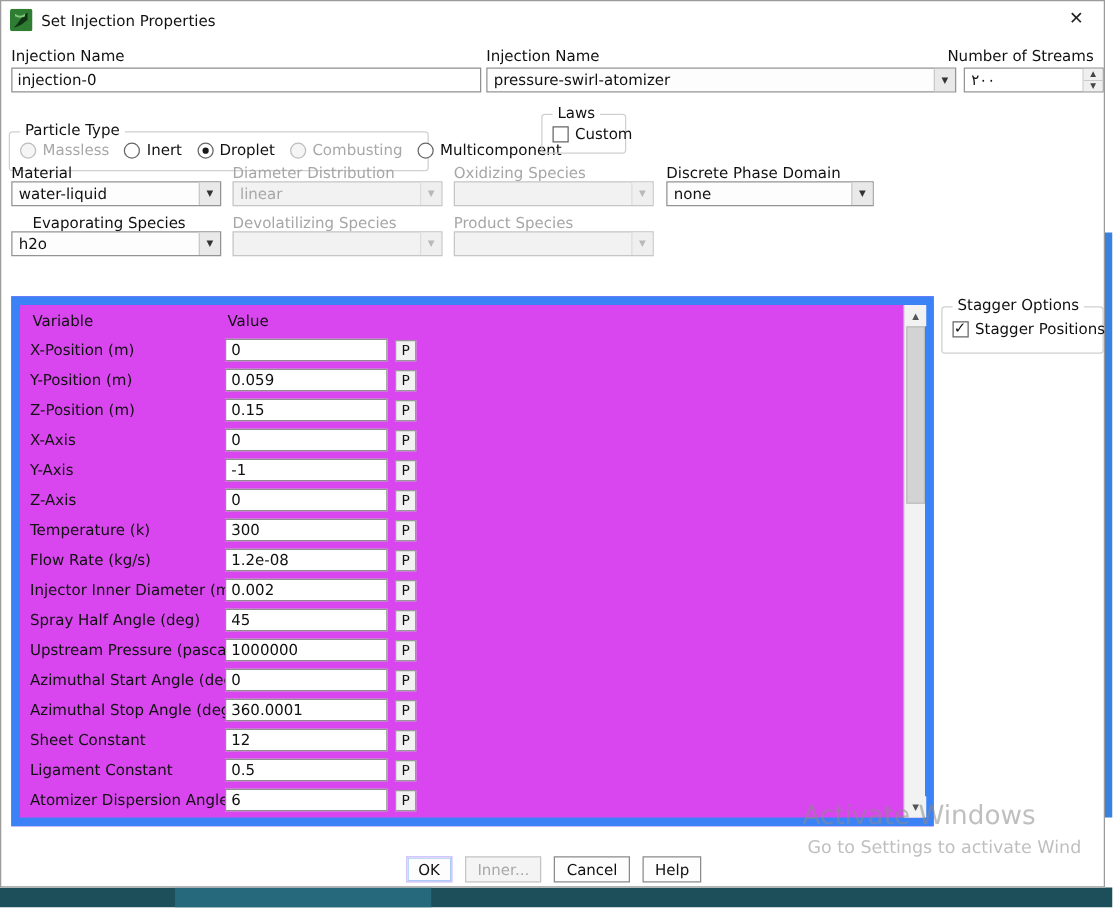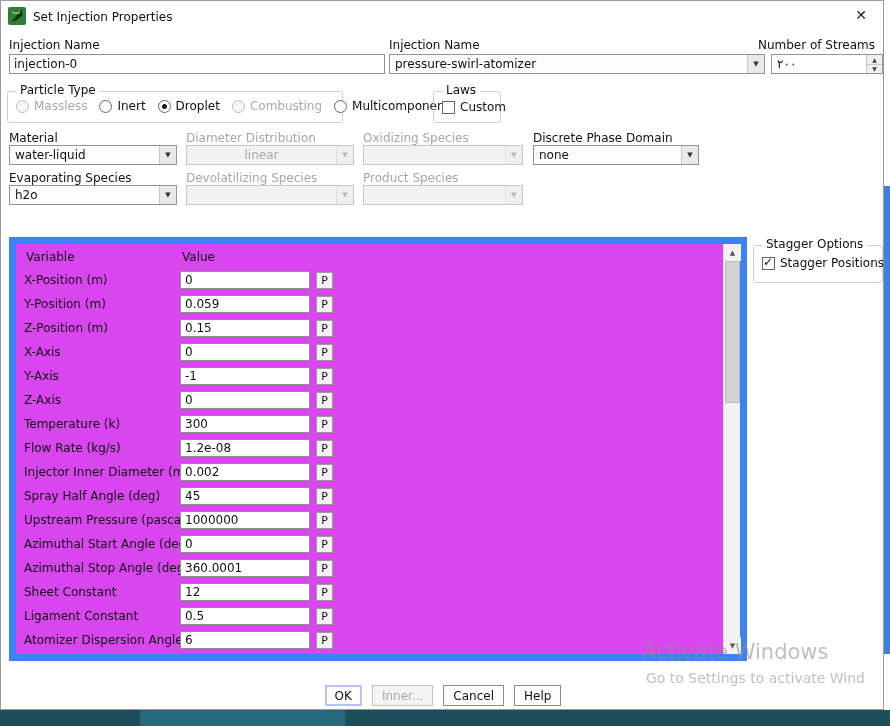--- a/index.html
+++ b/index.html
@@ -19,21 +19,21 @@
   .close-btn { position:absolute; right:16px; top:7px; font-size:14px; color:#222; line-height:14px; }
 
   .lbl { position:absolute; font-size:12px; white-space:nowrap; }
   .lbl.dis { color:#a6a6a6; }
 
   input.tinput { border:1px solid #8f8f8f; font:12px "DejaVu Sans","Liberation Sans",sans-serif; padding:0 4px; background:#fff; color:#111; }
 
   .combo { position:absolute; height:20px; background:#fdfdfd; border:1px solid #949494; display:flex; align-items:center; }
   .combo .val { flex:1; padding:0 5px; font-size:12px; white-space:nowrap; overflow:hidden; }
   .combo .arrow { width:17px; align-self:stretch; background:#e9e9e9; border-left:1px solid #c9c9c9; display:flex; align-items:center; justify-content:center; font-size:7px; color:#333; }
-  .combo.disabled { background:#f2f2f2; border-color:#c6c6c6;text-align:center; }
+  .combo.disabled { background:#f2f2f2; border-color:#c6c6c6; }
   .combo.disabled .val { color:#a8a8a8; }
   .combo.disabled .arrow { color:#b8b8b8; background:#efefef; border-left-color:#ddd; }
 
   .spin { position:absolute; height:20px; background:#fff; border:1px solid #949494; display:flex; }
   .spin .val { flex:1; padding:0 5px; font-size:12px; display:flex; align-items:center; }
   .spin .btns { width:16px; display:flex; flex-direction:column; border-left:1px solid #c9c9c9; }
   .spin .sbtn { flex:1; font-size:6px; display:flex; align-items:center; justify-content:center; background:#efefef; color:#444; }
   .spin .sbtn:first-child { border-bottom:1px solid #c9c9c9; }
 
   .group { position:absolute; border:1px solid #d0d0d0; border-radius:3px; }
@@ -80,29 +80,29 @@
   .wm2 { position:absolute; left:646px; top:670px; font-size:14px; color:#8c8c8c; opacity:.55; z-index:9; pointer-events:none; white-space:nowrap; }
 
   
   #lbl-inj-name { left:8px; top:37px; }
   #inp-inj-name { position:absolute; left:8px; top:53px; width:376px; height:20px; }
   #lbl-inj-type { left:388px; top:37px; }
   #combo-inj-type { left:388px; top:53px; width:376px; }
   #lbl-streams { right:8px; top:37px; }
   #spin-streams { left:770px; top:53px; width:112px; }
 
-  #grp-particle { left:6px; top:90px; width:336px; height:32px;text-align:center; }
+  #grp-particle { left:6px; top:104px; width:336px; height:32px;text-align:center; }
   #grp-laws { left:432px; top:90px; width:68px; height:32px; }
   #grp-laws .cb-opt { position:absolute; left:8px; top:8px; }
 
   #lbl-material { left:8px; top:130px; }   #combo-material { left:8px; top:144px; width:168px; }
   #lbl-diameter { left:185px; top:130px; } #combo-diameter { left:185px; top:144px; width:168px; }
   #lbl-oxid { left:362px; top:130px; }     #combo-oxid { left:362px; top:144px; width:160px; }
   #lbl-dpd { left:532px; top:130px; }      #combo-dpd { left:532px; top:144px; width:166px; }
-  #lbl-evap { left:8px; top:170px; }       #combo-evap { left:8px; top:184px; width:168px; }
+  #lbl-evap { left:25px; top:170px; }       #combo-evap { left:8px; top:184px; width:168px; }
   #lbl-devol { left:185px; top:170px; }    #combo-devol { left:185px; top:184px; width:168px; }
   #lbl-product { left:362px; top:170px; }  #combo-product { left:362px; top:184px; width:160px; }
 </style>
 </head>
 <body>
 
 <div class="strip-right"></div>
 <div class="bottom-bar">
   <div class="seg"></div>
 </div>

